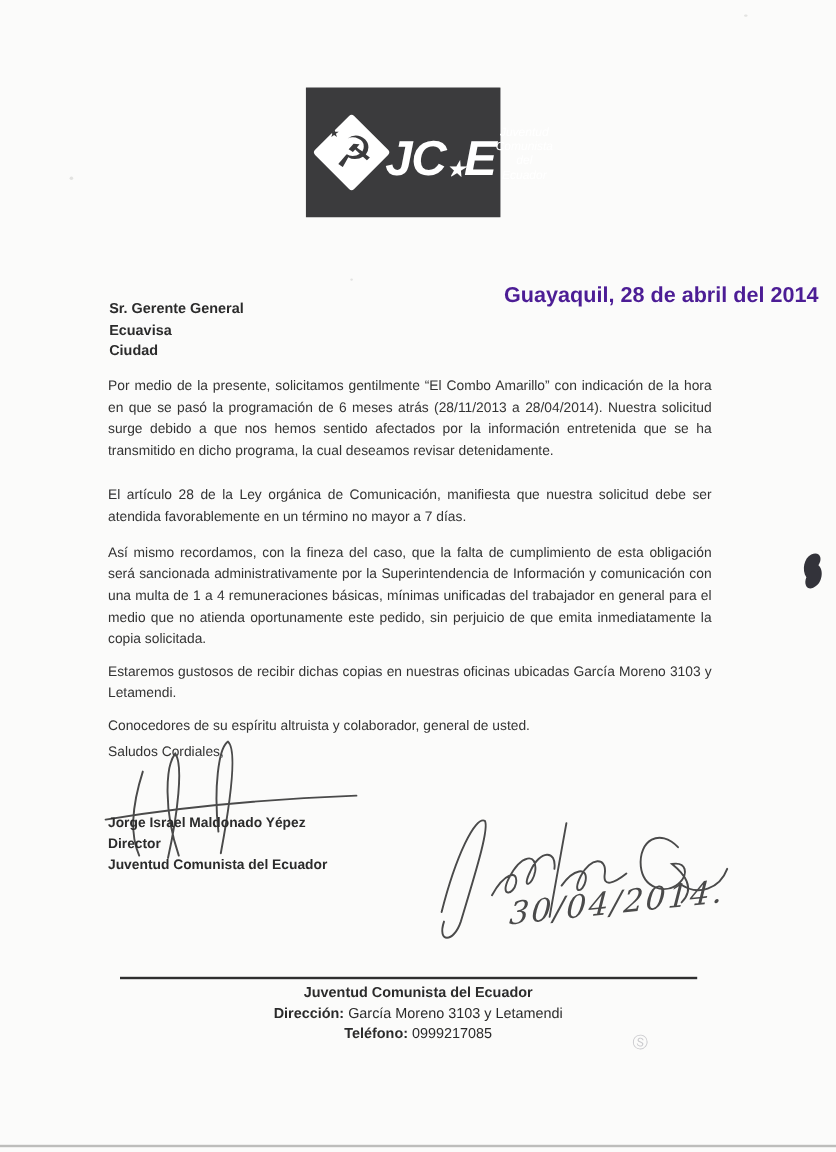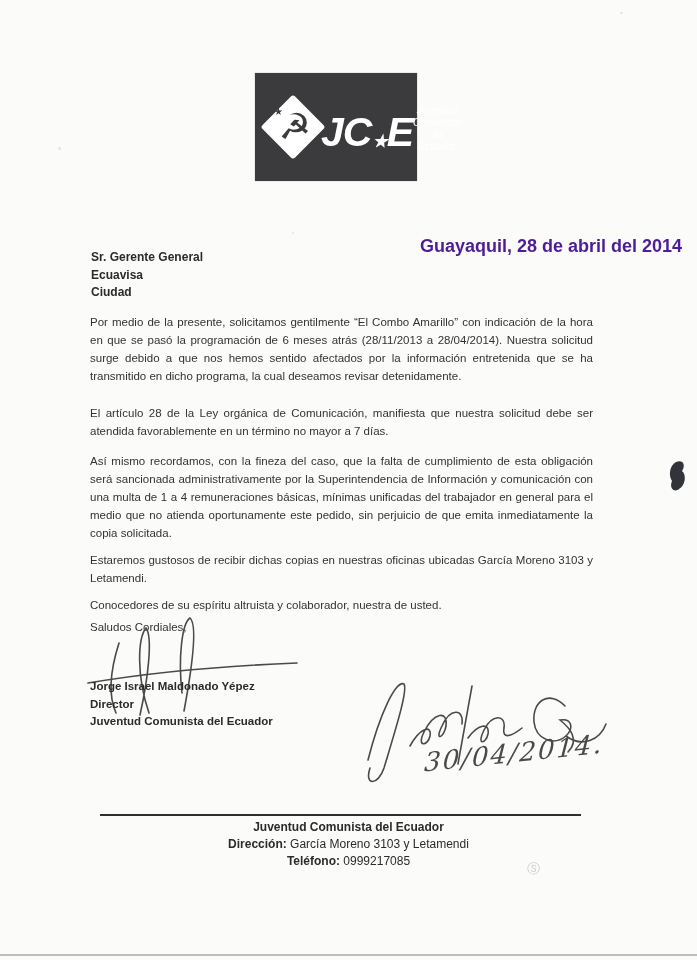--- a/index.html
+++ b/index.html
@@ -138,21 +138,21 @@
   <div class="recipient">
     <div>Sr. Gerente General</div>
     <div>Ecuavisa</div>
     <div>Ciudad</div>
   </div>
 
   <p class="para p1">Por medio de la presente, solicitamos gentilmente  “El Combo Amarillo”  con indicación de la hora en que se pasó la programación de 6 meses atrás (28/11/2013 a 28/04/2014). Nuestra solicitud surge debido a que nos hemos sentido afectados por la información entretenida que se ha transmitido en dicho programa, la cual deseamos revisar detenidamente.</p>
   <p class="para p2">El artículo 28 de la Ley orgánica de Comunicación, manifiesta que nuestra solicitud debe ser atendida favorablemente en un término no mayor a 7 días.</p>
   <p class="para p3">Así mismo recordamos, con la fineza del caso, que la falta de cumplimiento de esta obligación será sancionada administrativamente por la Superintendencia de Información y comunicación con una multa de 1 a 4 remuneraciones básicas, mínimas unificadas del trabajador en general para el medio que no atienda oportunamente este pedido, sin perjuicio de que emita inmediatamente la copia solicitada.</p>
   <p class="para p4">Estaremos gustosos de recibir dichas copias en nuestras oficinas ubicadas García Moreno 3103 y Letamendi.</p>
-  <p class="para p5">Conocedores de su espíritu altruista y colaborador, nuestra de usted.</p>
+  <p class="para p5">Conocedores de su espíritu altruista y colaborador, general de usted.</p>
 
   <div class="closing">Saludos Cordiales,</div>
 
   <svg class="sig-left" viewBox="0 0 230 110">
     <path d="M34,30 C27,52 22,80 31,100"></path>
     <path d="M64,100 C51,62 53,25 61,15 C68,24 63,66 55,102"></path>
     <path d="M97,80 C93,45 97,10 105,5 C113,12 107,55 99,98"></path>
     <path d="M3,70 C62,60 135,53 212,50"></path>
   </svg>
 

